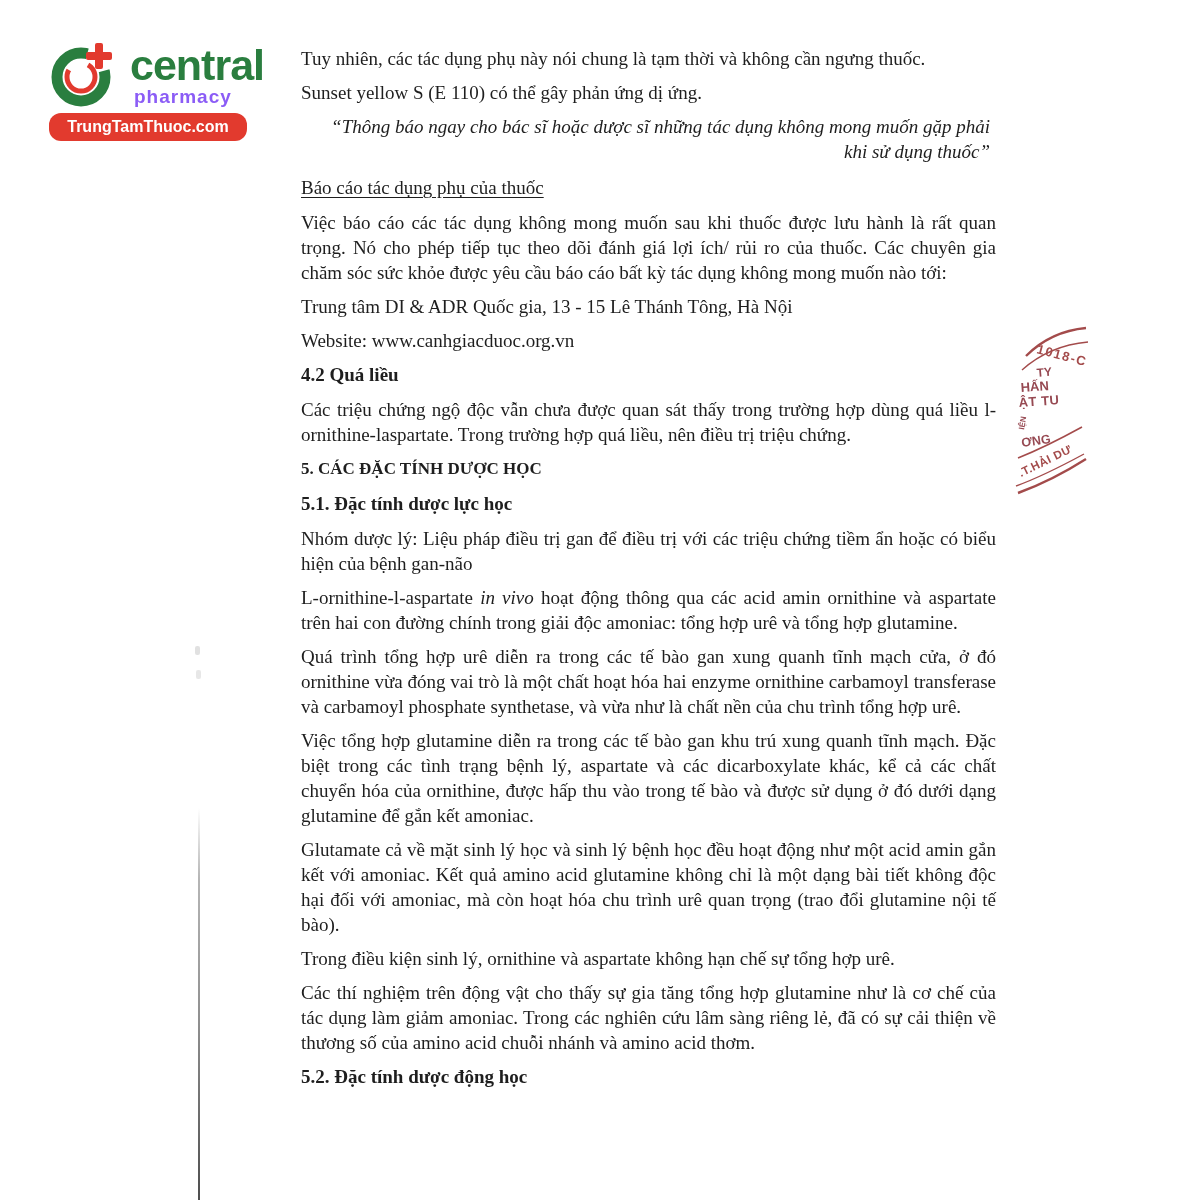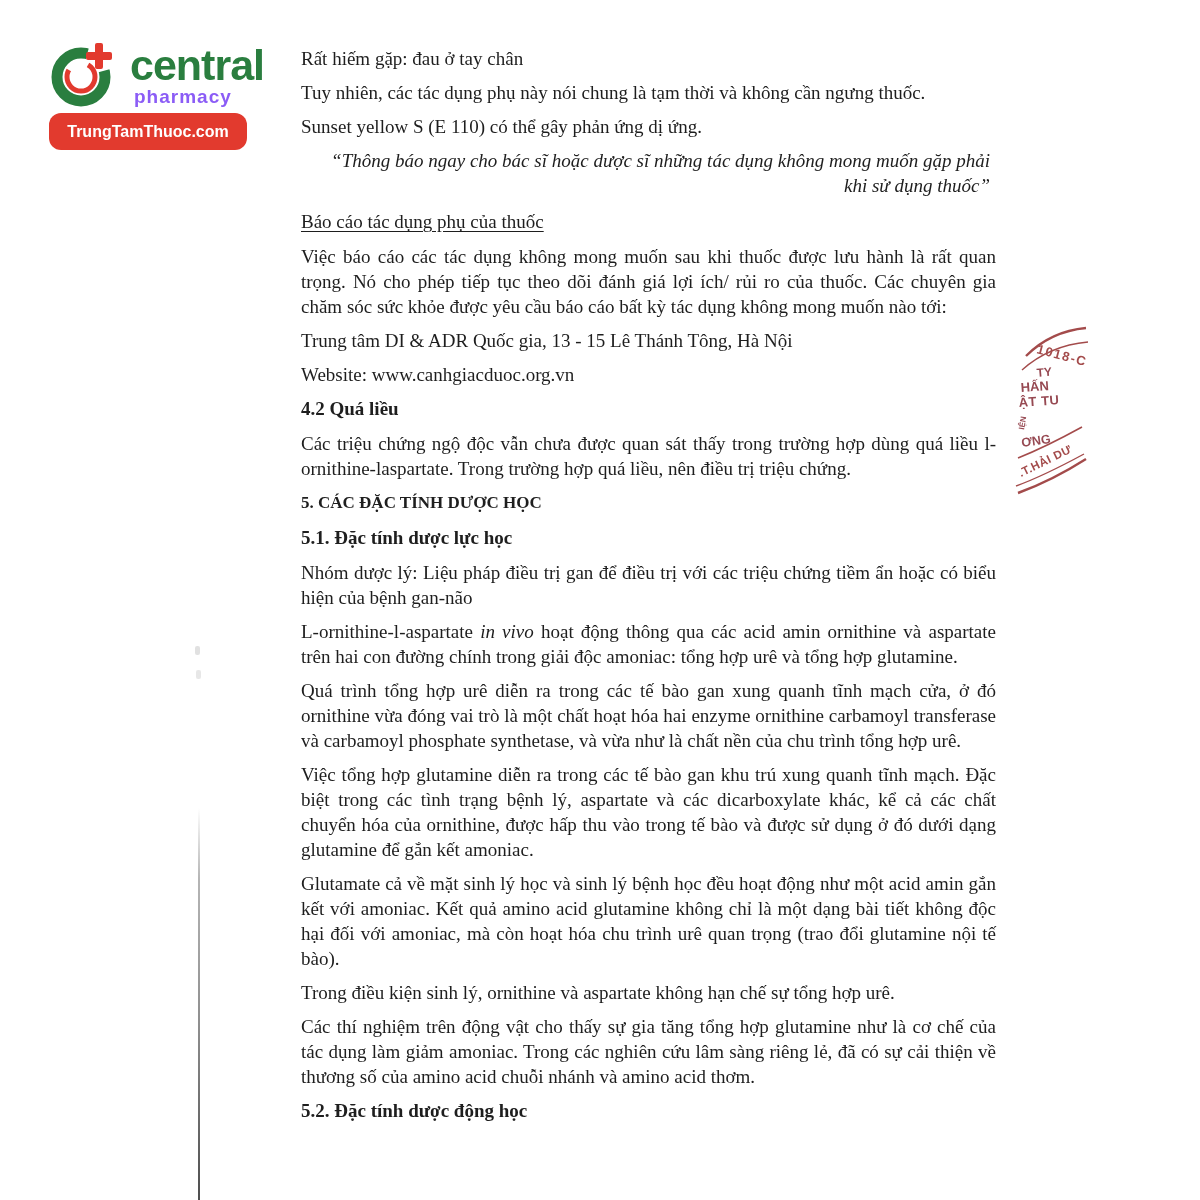--- a/index.html
+++ b/index.html
@@ -20,21 +20,21 @@
     position:absolute;left:84px;top:8px;
     font-family:"Liberation Sans","DejaVu Sans",sans-serif;
     font-weight:bold;font-size:43px;letter-spacing:-1px;line-height:1;
   }
   .logo-sub{
     position:absolute;left:88px;top:51px;
     font-family:"Liberation Sans","DejaVu Sans",sans-serif;
     font-weight:600;font-size:19px;letter-spacing:1px;line-height:1;
   }
   .logo-banner{
-    position:absolute;left:3px;top:77px;width:198px;height:37px;
+    position:absolute;left:3px;top:77px;width:198px;height:28px;
     border-radius:12px;
     font-family:"Liberation Sans","DejaVu Sans",sans-serif;
     font-weight:bold;font-size:16px;color:#fff;
     display:flex;align-items:center;justify-content:center;
     line-height:1;
   }
 
   
   .content{
     position:absolute;left:265px;top:46px;width:695px;
@@ -78,21 +78,20 @@
       <path d="M35,39 L19.4,30 A18,18 0 0 1 44,23.4 Z" fill="#ffffff"></path>
       <rect x="40" y="14" width="26" height="8" rx="2" fill="#e23a2e"></rect>
       <rect x="49" y="5" width="8" height="26" rx="2" fill="#e23a2e"></rect>
     </svg>
     <div class="logo-brand" style="color:#2a7e3f;">central</div>
     <div class="logo-sub" style="color:#8b5cf6;text-align:center;">pharmacy</div>
     <div class="logo-banner" style="background:#e23a2e;">TrungTamThuoc.com</div>
   </div>
 
   <div class="content">
-      <div class="blk p"><span>Rất hiếm gặp: đau ở tay chân</span></div>
       <div class="blk p"><span>Tuy nhiên, các tác dụng phụ này nói chung là tạm thời và không cần ngưng thuốc.</span></div>
       <div class="blk p"><span>Sunset yellow S (E 110) có thể gây phản ứng dị ứng.</span></div>
       <div class="blk quote"><span>“Thông báo ngay cho bác sĩ hoặc dược sĩ những tác dụng không mong muốn gặp phải khi sử dụng thuốc”</span></div>
       <div class="blk underline"><span>Báo cáo tác dụng phụ của thuốc</span></div>
       <div class="blk p"><span>Việc báo cáo các tác dụng không mong muốn sau khi thuốc được lưu hành là rất quan trọng. Nó cho phép tiếp tục theo dõi đánh giá lợi ích/ rủi ro của thuốc. Các chuyên gia chăm sóc sức khỏe được yêu cầu báo cáo bất kỳ tác dụng không mong muốn nào tới:</span></div>
       <div class="blk p"><span>Trung tâm DI &amp; ADR Quốc gia, 13 - 15 Lê Thánh Tông, Hà Nội</span></div>
       <div class="blk p"><span>Website: www.canhgiacduoc.org.vn</span></div>
       <div class="blk h"><span>4.2 Quá liều</span></div>
       <div class="blk p"><span>Các triệu chứng ngộ độc vẫn chưa được quan sát thấy trong trường hợp dùng quá liều l-ornithine-laspartate. Trong trường hợp quá liều, nên điều trị triệu chứng.</span></div>
       <div class="blk h lg"><span>5. CÁC ĐẶC TÍNH DƯỢC HỌC</span></div>

